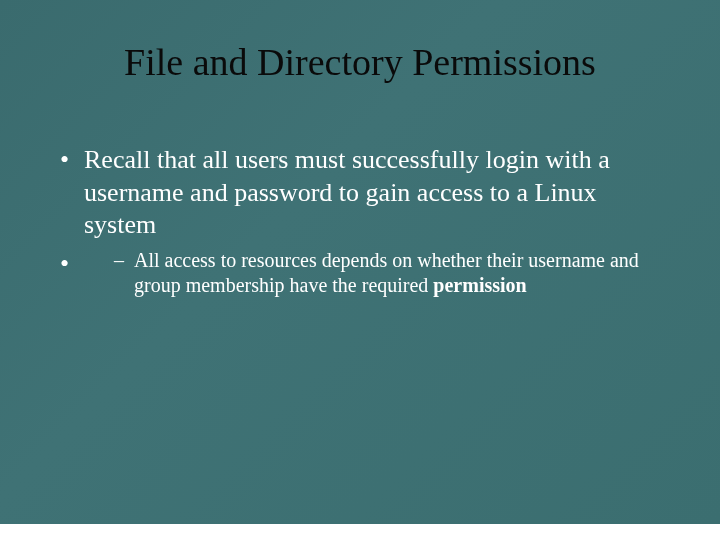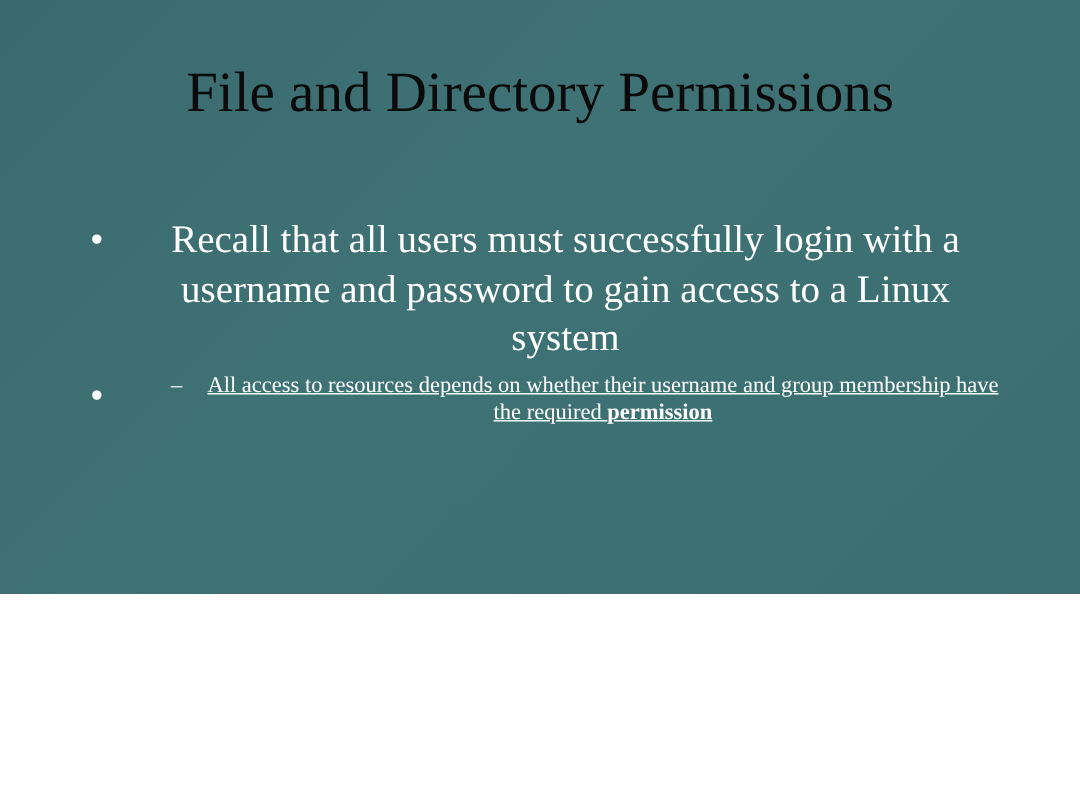--- a/index.html
+++ b/index.html
@@ -4,39 +4,38 @@
 <style>
   html, body {
     margin: 0;
     padding: 0;
     width: 720px;
     height: 540px;
     overflow: hidden;
   }
   .slide {
     width: 720px;
-    height: 396px;
+    height: 524px;
     background: linear-gradient(135deg, #3a6b6e 0%, #3f7275 40%, #3b6e70 100%);
     font-family: "Times New Roman", Times, serif;
     color: #ffffff;
     box-sizing: border-box;
     padding: 30px 40px 40px 40px;
   }
   .title {
     font-size: 38px;
     color: #0a0a0a;
     text-align: center;
     margin-top: 10px;
     margin-bottom: 60px;
     font-weight: normal;
   }
   .body {
     font-size: 26px;
     line-height: 1.25;
-    text-align: center;
   }
   ul.top {
     list-style: none;
     margin: 0;
     padding: 0 10px 0 20px;
   }
   ul.top > li {
     position: relative;
     padding-left: 24px;
     margin-bottom: 6px;
@@ -45,22 +44,21 @@
     content: "•";
     position: absolute;
     left: 0;
     top: 0;
     color: #ffffff;
   }
   ul.sub {
     list-style: none;
     margin: 6px 0 18px 0;
     padding: 0 0 0 30px;
-    font-size: 15px;
-    text-decoration: underline;
+    font-size: 20px;
   }
   ul.sub > li {
     position: relative;
     padding-left: 20px;
   }
   ul.sub > li::before {
     content: "–";
     position: absolute;
     left: 0;
     top: 0;

